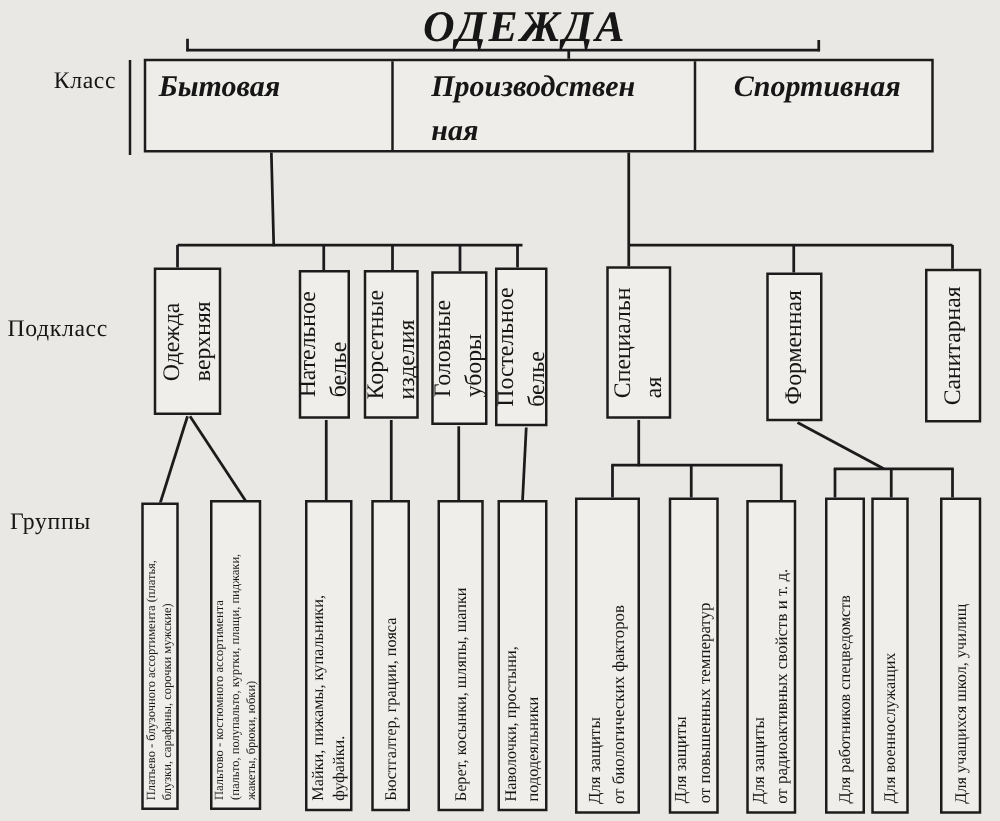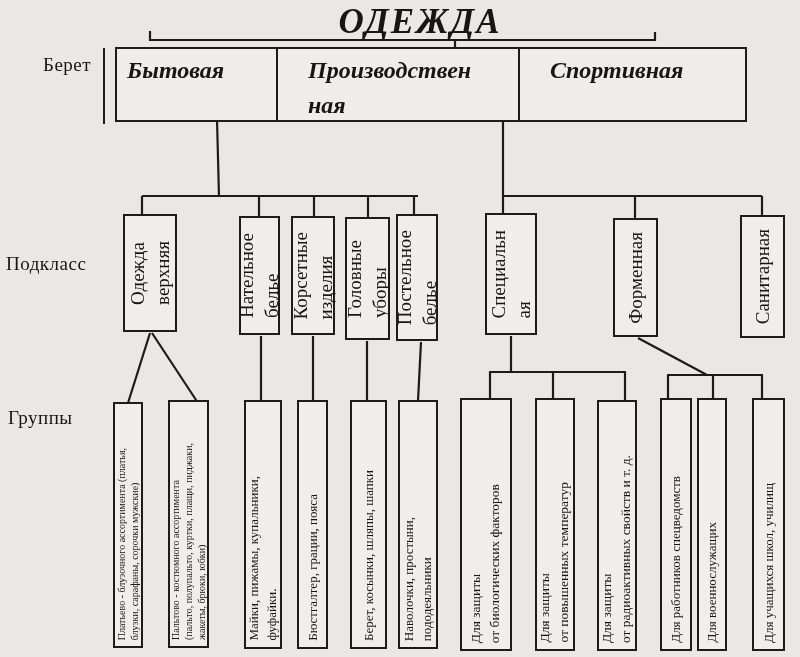--- a/index.html
+++ b/index.html
@@ -23,21 +23,21 @@
     left:115px;top:47px;width:628px;height:71px;
     border:2px solid #1c1c1c;background:#eeede9;
     display:flex;
   }
   .class-cell{
     box-sizing:border-box;padding:4px 10px 0 10px;
     font-size:24px;font-weight:bold;font-style:italic;
     white-space:pre-line;line-height:1.45;
   }
   .class-cell + .class-cell{border-left:2px solid #1c1c1c;padding-left:30px;}
-  .cc1{width:159px;}
+  .cc1{width:196px;}
   .cc2{width:242px;}
   .cc3{width:180px;}
   .aux-line{left:103px;top:48px;width:2px;height:76px;background:#1c1c1c;}
   
   .vbox{
     position:absolute;box-sizing:border-box;
     border:2px solid #1c1c1c;background:#efeeea;
     display:flex;justify-content:center;
   }
   .vtext{
@@ -94,21 +94,21 @@
 
   <line x1="638" y1="338" x2="707" y2="375"></line>
   <line x1="667" y1="375" x2="763" y2="375"></line>
   <line x1="668" y1="375" x2="668" y2="399"></line>
   <line x1="713" y1="375" x2="713" y2="399"></line>
   <line x1="762" y1="375" x2="762" y2="399"></line>
 </svg>
 
 <div class="abs title">ОДЕЖДА</div>
 
-<div class="abs rowlabel" style="left:43px;top:54px;">Берет</div>
+<div class="abs rowlabel" style="left:43px;top:54px;">Класс</div>
 <div class="abs rowlabel" style="left:6px;top:253px;font-family:Liberation Serif, serif;">Подкласс</div>
 <div class="abs rowlabel" style="left:8px;top:396px;margin-top:11px;">Группы</div>
 
 <div class="abs aux-line"></div>
 
 <div class="abs class-table">
   <div class="class-cell cc1">Бытовая</div>
   <div class="class-cell cc2">Производствен
 ная</div>
   <div class="class-cell cc3">Спортивная</div>

